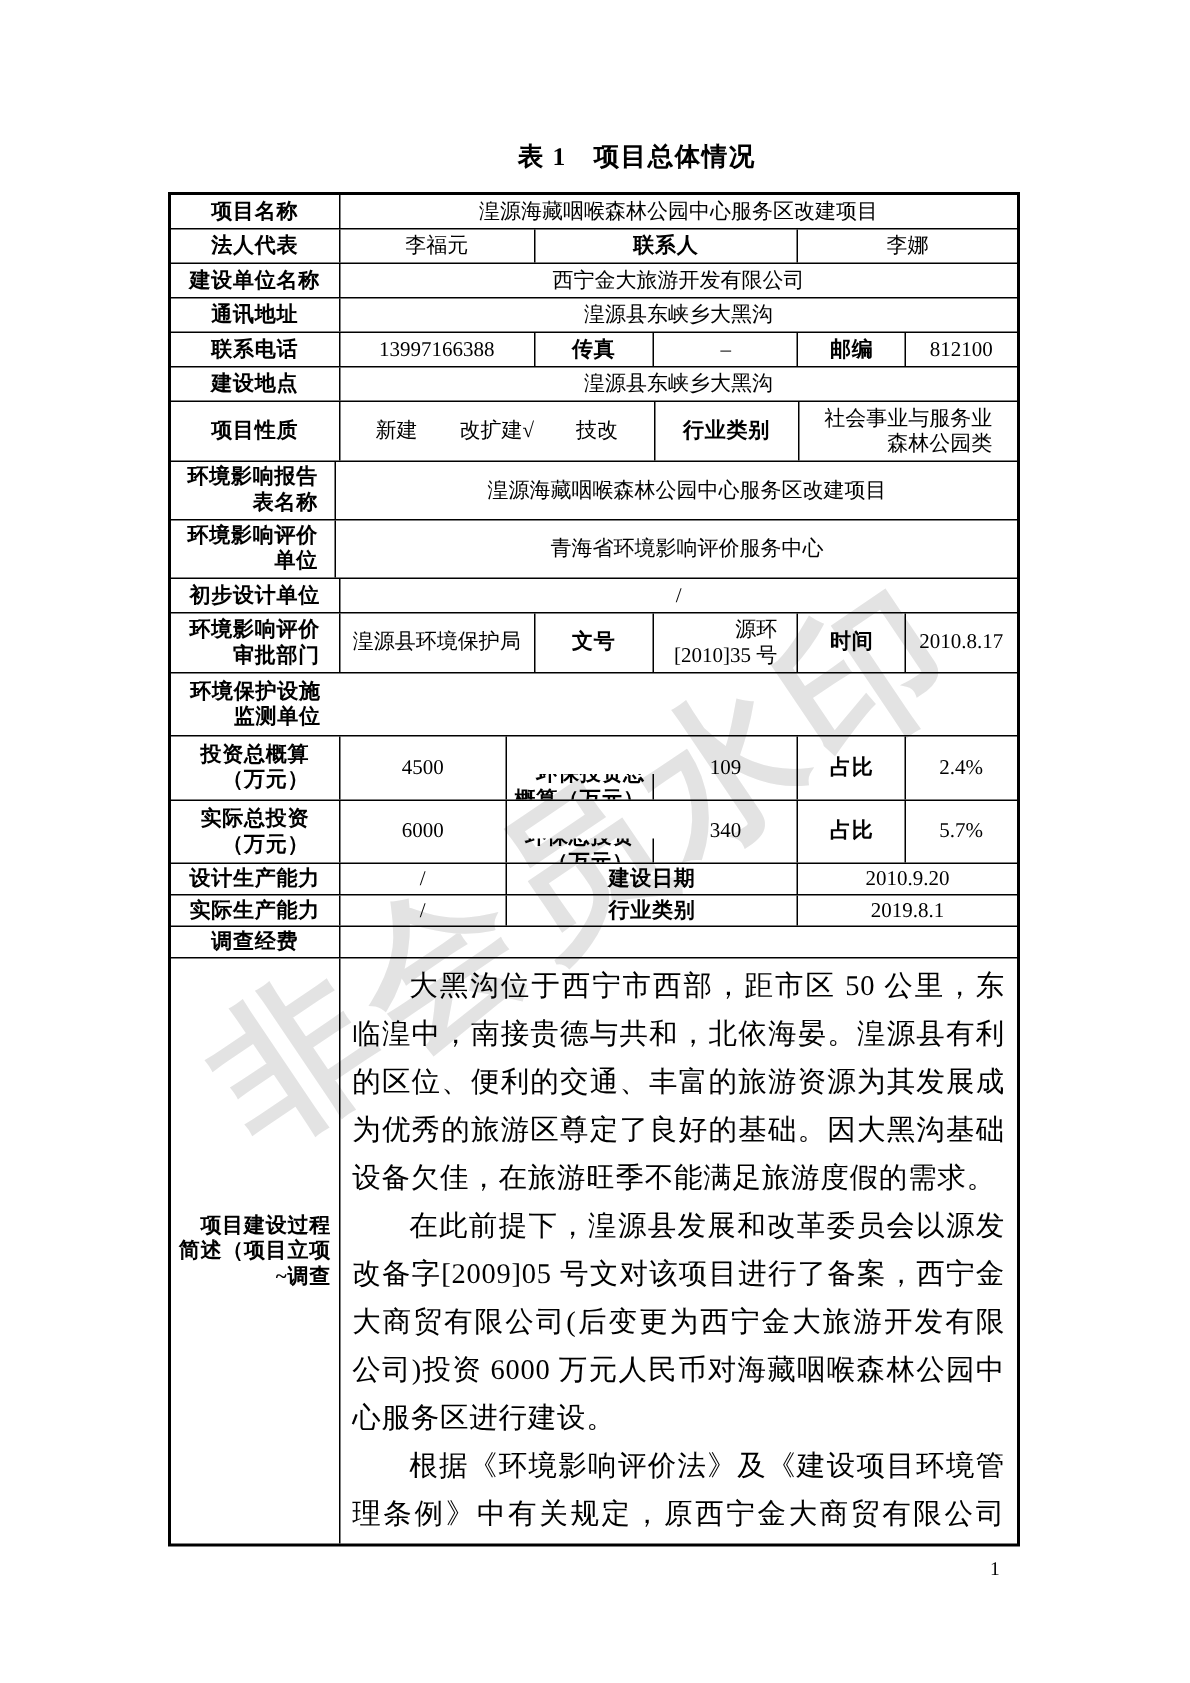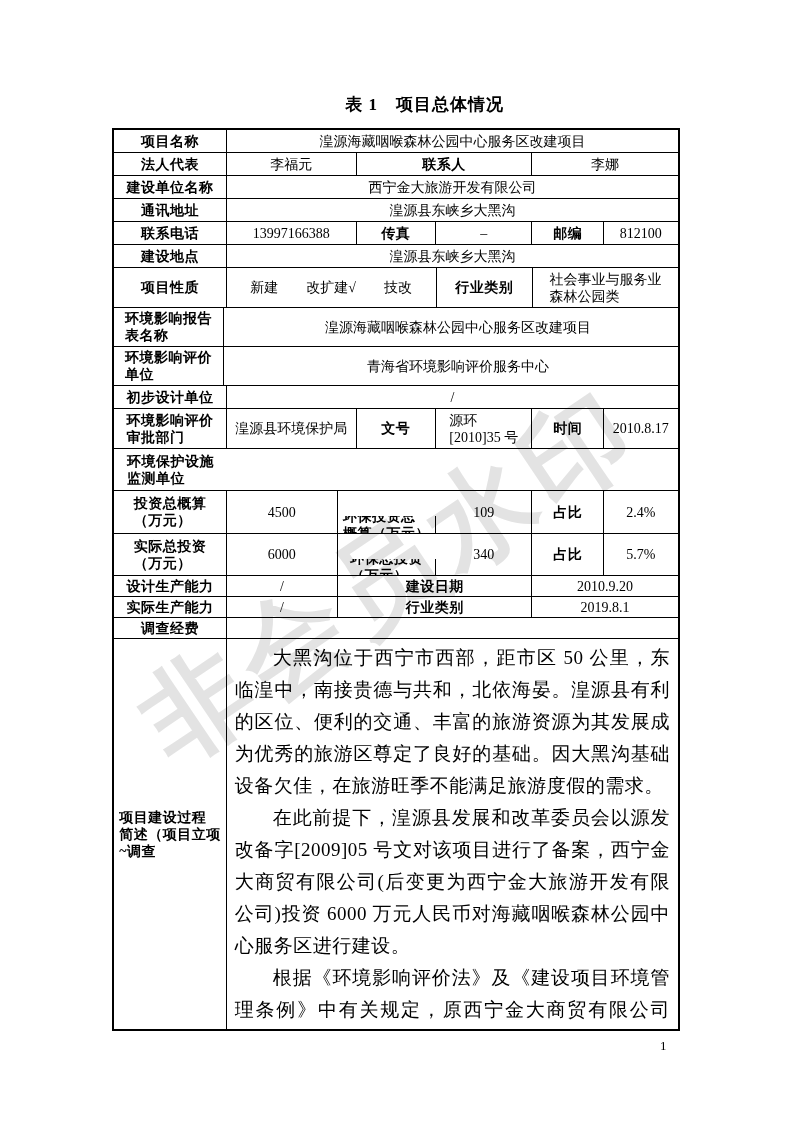--- a/index.html
+++ b/index.html
@@ -29,21 +29,21 @@
     position:absolute;left:112px;top:128px;width:568px;height:903px;
     border:2px solid #000;box-sizing:border-box;
     display:flex;flex-direction:column;
     z-index:1;font-size:14px;
   }
   .row{display:flex;border-bottom:1px solid #000;box-sizing:border-box;flex:0 0 auto;}
   .row:last-child{border-bottom:none;}
   .cell{
     border-right:1px solid #000;box-sizing:border-box;
     display:flex;align-items:center;justify-content:center;
-    text-align:left;white-space:pre-line;line-height:17px;
+    text-align:right;white-space:pre-line;line-height:17px;
     padding:1px 2px;overflow:hidden;
   }
   .cell:last-child{border-right:none;}
   .lbl{font-weight:bold;letter-spacing:0.5px;}
 
   
   .w20{width:20%;}   .w23{width:23%;}  .w257{width:25.7%;}
   .w31{width:31.2%;} .w141{width:14.1%;} .w171{width:17.1%;}
   .w127{width:12.7%;} .w13{width:13%;}  .w372{width:37.2%;}
   .w197{width:19.7%;} .w174{width:17.4%;margin-top:25px;} .w345{width:34.5%;}

